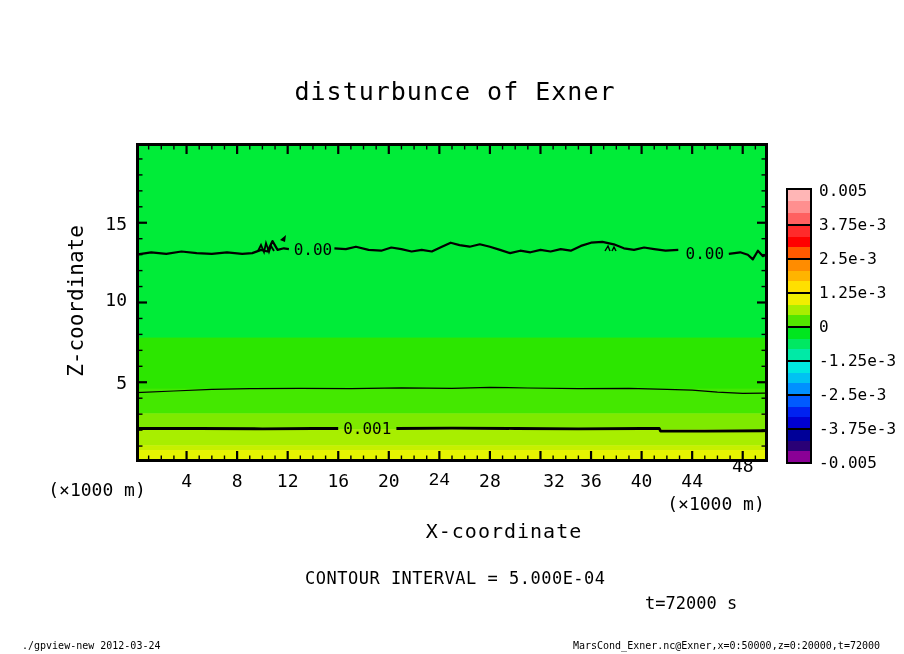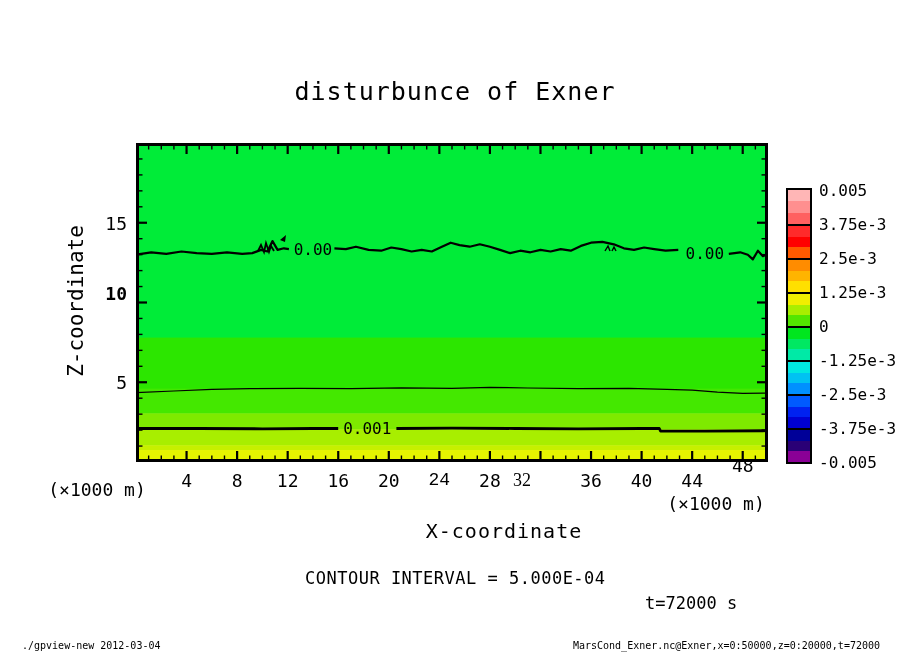--- a/index.html
+++ b/index.html
@@ -202,29 +202,29 @@
   </svg>
 
   <div id="xticklabs">
       <div class="ticklab cxy" style="left:186.56px;top:480px;">4</div>
       <div class="ticklab cxy" style="left:237.12px;top:480px;">8</div>
       <div class="ticklab cxy" style="left:287.68px;top:480px;">12</div>
       <div class="ticklab cxy" style="left:338.24px;top:480px;">16</div>
       <div class="ticklab cxy" style="left:388.8px;top:480px;">20</div>
       <div class="ticklab cxy" style="left:439.36px;top:480px;font-family:Liberation Mono, monospace;">24</div>
       <div class="ticklab cxy" style="left:489.92px;top:480px;">28</div>
-      <div class="ticklab cxy" style="left:522px;top:480px;font-family:Liberation Serif, serif;">32</div>
+      <div class="ticklab cxy" style="left:554px;top:480px;">32</div>
       <div class="ticklab cxy" style="left:591.04px;top:480px;">36</div>
       <div class="ticklab cxy" style="left:641.6px;top:480px;">40</div>
       <div class="ticklab cxy" style="left:692.1600000000001px;top:480px;">44</div>
       <div class="ticklab cxy" style="left:742.72px;top:465px;">48</div>
     </div>
   <div id="zticklabs">
       <div class="ticklab" style="left:127px;top:382.25px;transform:translate(-100%,-50%);">5</div>
-      <div class="ticklab" style="left:127px;top:293px;transform:translate(-100%,-50%);font-weight:bold;">10</div>
+      <div class="ticklab" style="left:127px;top:299px;transform:translate(-100%,-50%);">10</div>
       <div class="ticklab" style="left:127px;top:222.75px;transform:translate(-100%,-50%);">15</div>
     </div>
 
   <div class="abs unit cxy" style="left:97px;top:489px;">(×1000 m)</div>
   <div class="abs unit cxy" style="left:716px;top:503px;">(×1000 m)</div>
 
   <div id="xlab" class="abs cxy" style="left:456px;top:531px;">X-coordinate</div>
 
   <div id="cbar">
       <div class="cbcell" style="background:linear-gradient(to bottom,#ffb6b6 0 33.4%,#ff8f8f 33.4% 66.7%,#ff6060 66.7% 100%);"></div>
@@ -245,16 +245,16 @@
       <div class="cblab" style="top:360px;">-1.25e-3</div>
       <div class="cblab" style="top:394px;">-2.5e-3</div>
       <div class="cblab" style="top:428px;">-3.75e-3</div>
       <div class="cblab" style="top:462px;">-0.005</div>
     </div>
 
   <div id="cinote" class="abs cy" style="left:305px;top:578px;">CONTOUR INTERVAL = 5.000E-04</div>
 
   <div id="tnote" class="abs cy" style="left:633px;top:603px;margin-left:12px;">t=72000 s</div>
 
-  <div class="abs foot cy" style="left:22px;top:645px;">./gpview-new  2012-03-04</div>
+  <div class="abs foot cy" style="left:22px;top:645px;">./gpview-new  2012-03-24</div>
   <div class="abs foot" style="right:24px;top:640px;">MarsCond_Exner.nc@Exner,x=0:50000,z=0:20000,t=72000</div>
 
 </div>
 
 </body></html>

